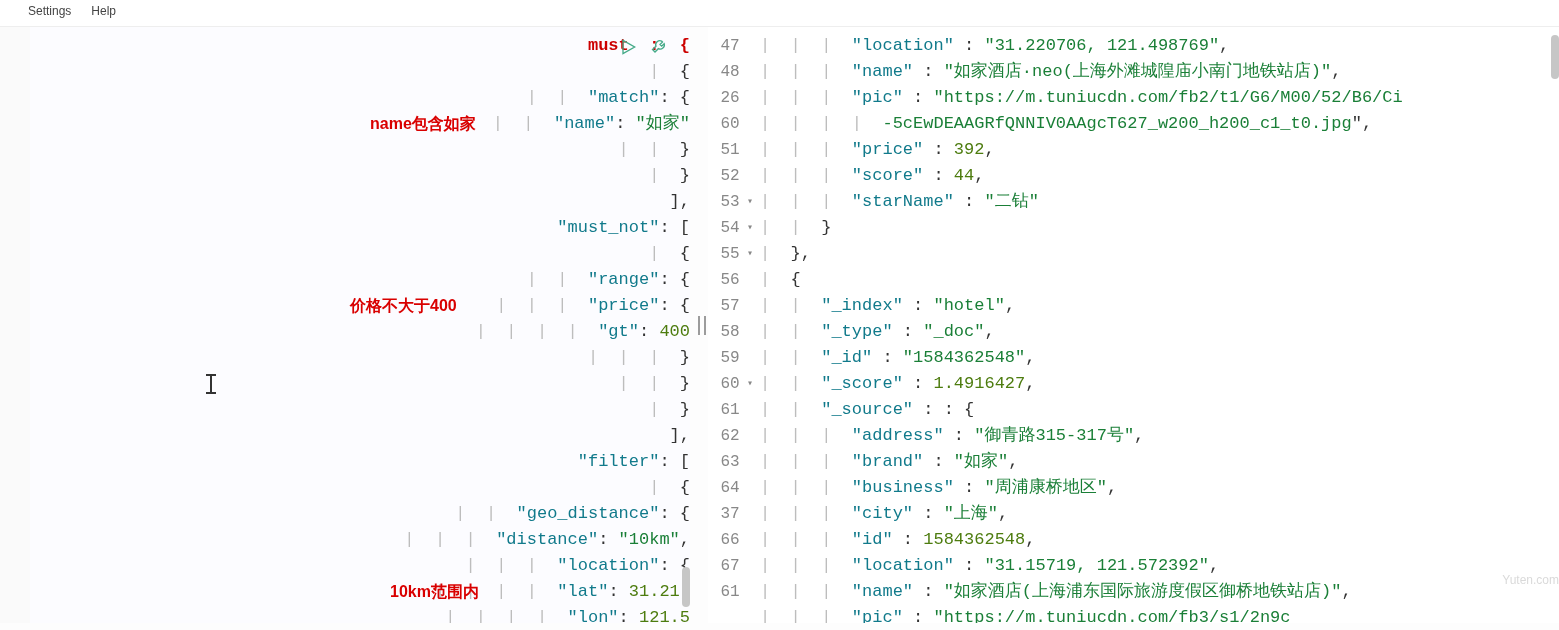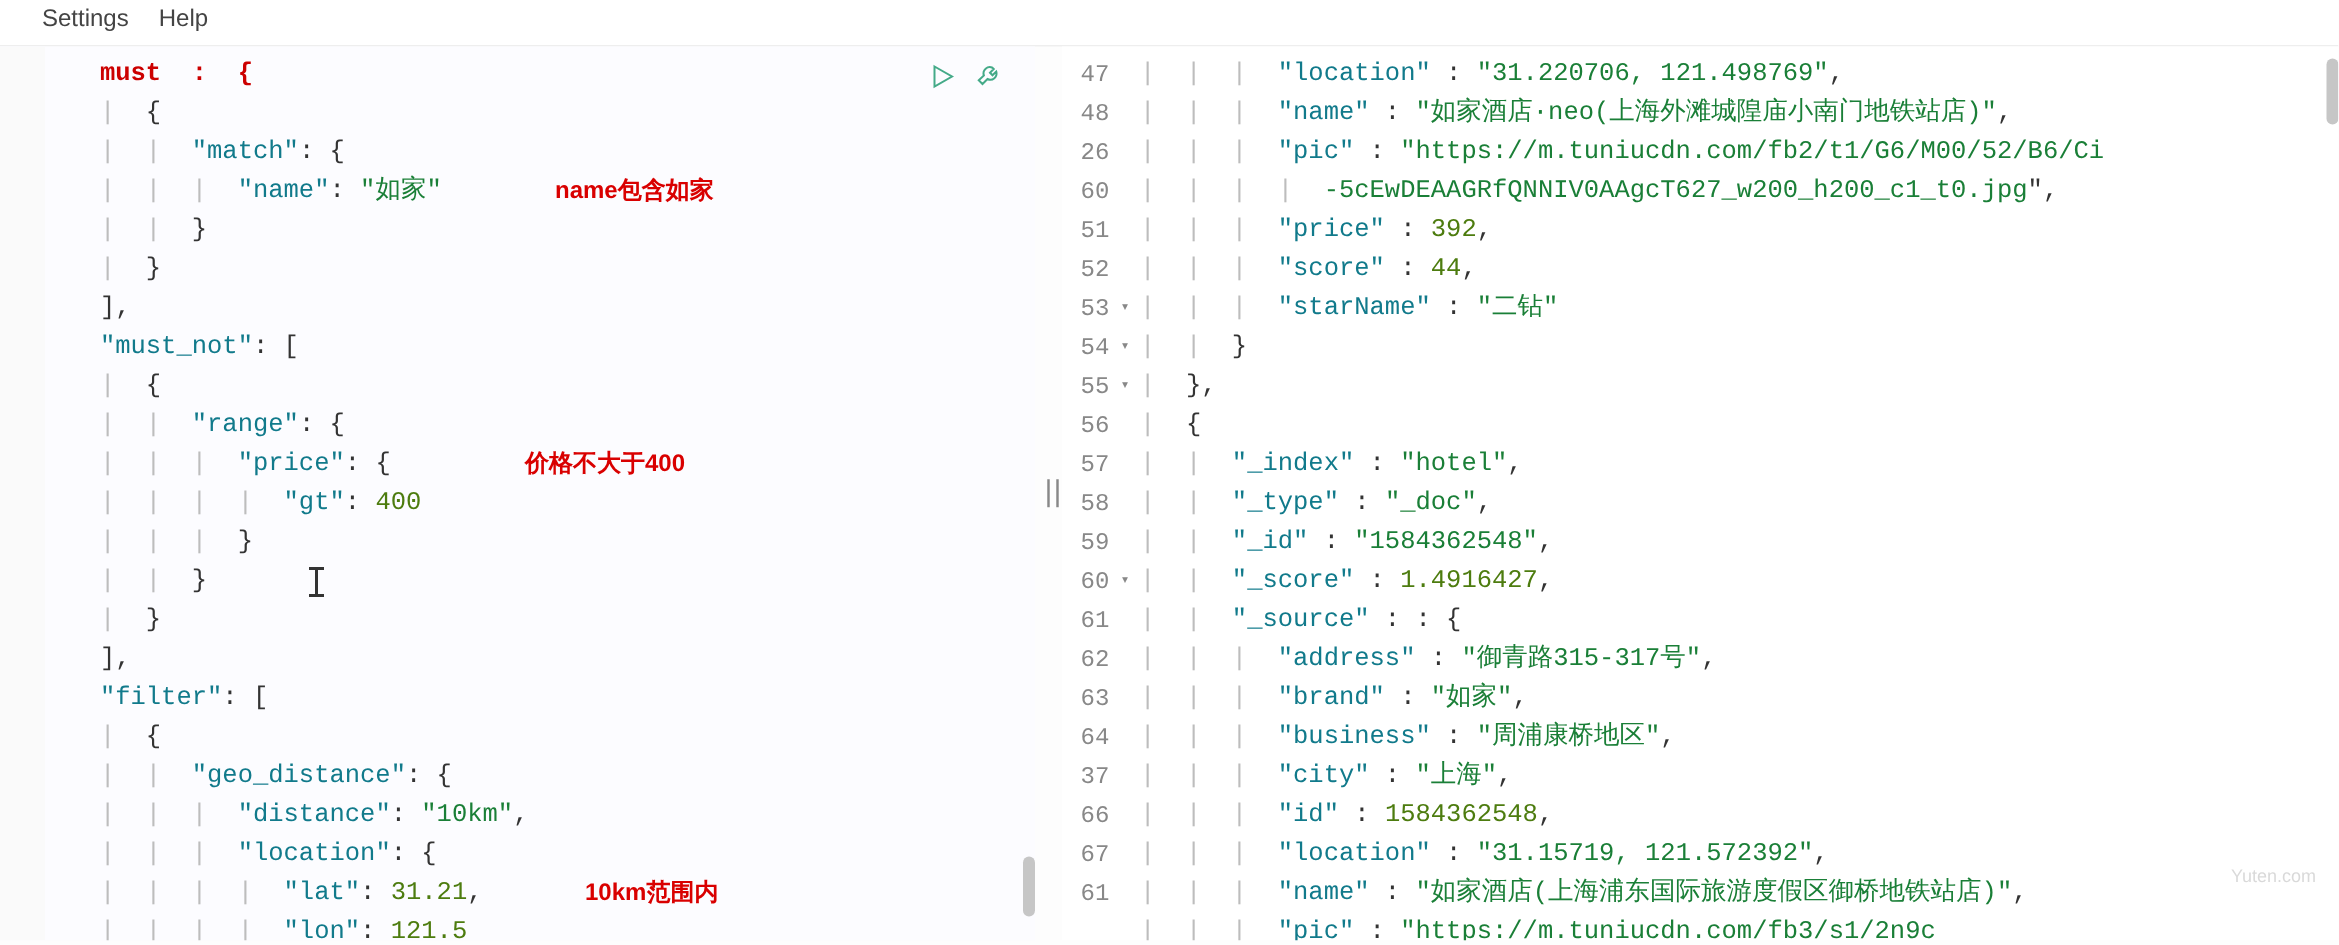--- a/index.html
+++ b/index.html
@@ -8,36 +8,36 @@
     font-size: 17px;
     background: #fdfdfd;
     color: #333;
     overflow: hidden;
   }
   .menubar {
     display: flex;
     gap: 20px;
     padding: 4px 28px 8px 28px;
     font-family: -apple-system, BlinkMacSystemFont, "Segoe UI", sans-serif;
-    font-size: 16px;
+    font-size: 12px;
     color: #444;
     background: #fff;
     border-bottom: 1px solid #eee;
   }
   .menubar span { cursor: default; }
   .workspace {
     display: flex;
     height: calc(630px - 34px);
     position: relative;
   }
   .pane {
     overflow: hidden;
     position: relative;
   }
-  .pane-left { width: 690px; background: #fcfcff; }
+  .pane-left { width: 690px; background: #fcfcff; text-align: right; }
   .pane-right { flex: 1; background: #fff; }
   .splitter {
     width: 18px;
     display: flex;
     align-items: center;
     justify-content: center;
     cursor: col-resize;
   }
   .splitter-handle {
     color: #888;
@@ -123,21 +123,21 @@
     position: absolute;
     width: 10px;
     height: 2px;
     background: #333;
     left: -4px;
   }
   .cursor-ibeam::before { top: -1px; }
   .cursor-ibeam::after { bottom: -1px; }
   .watermark {
     position: absolute;
-    right: 15px;
+    right: 0;
     bottom: 36px;
     color: #bbb;
     font-size: 12px;
     font-family: sans-serif;
     opacity: .55;
   }
 </style>
 </head>
 <body>
 

